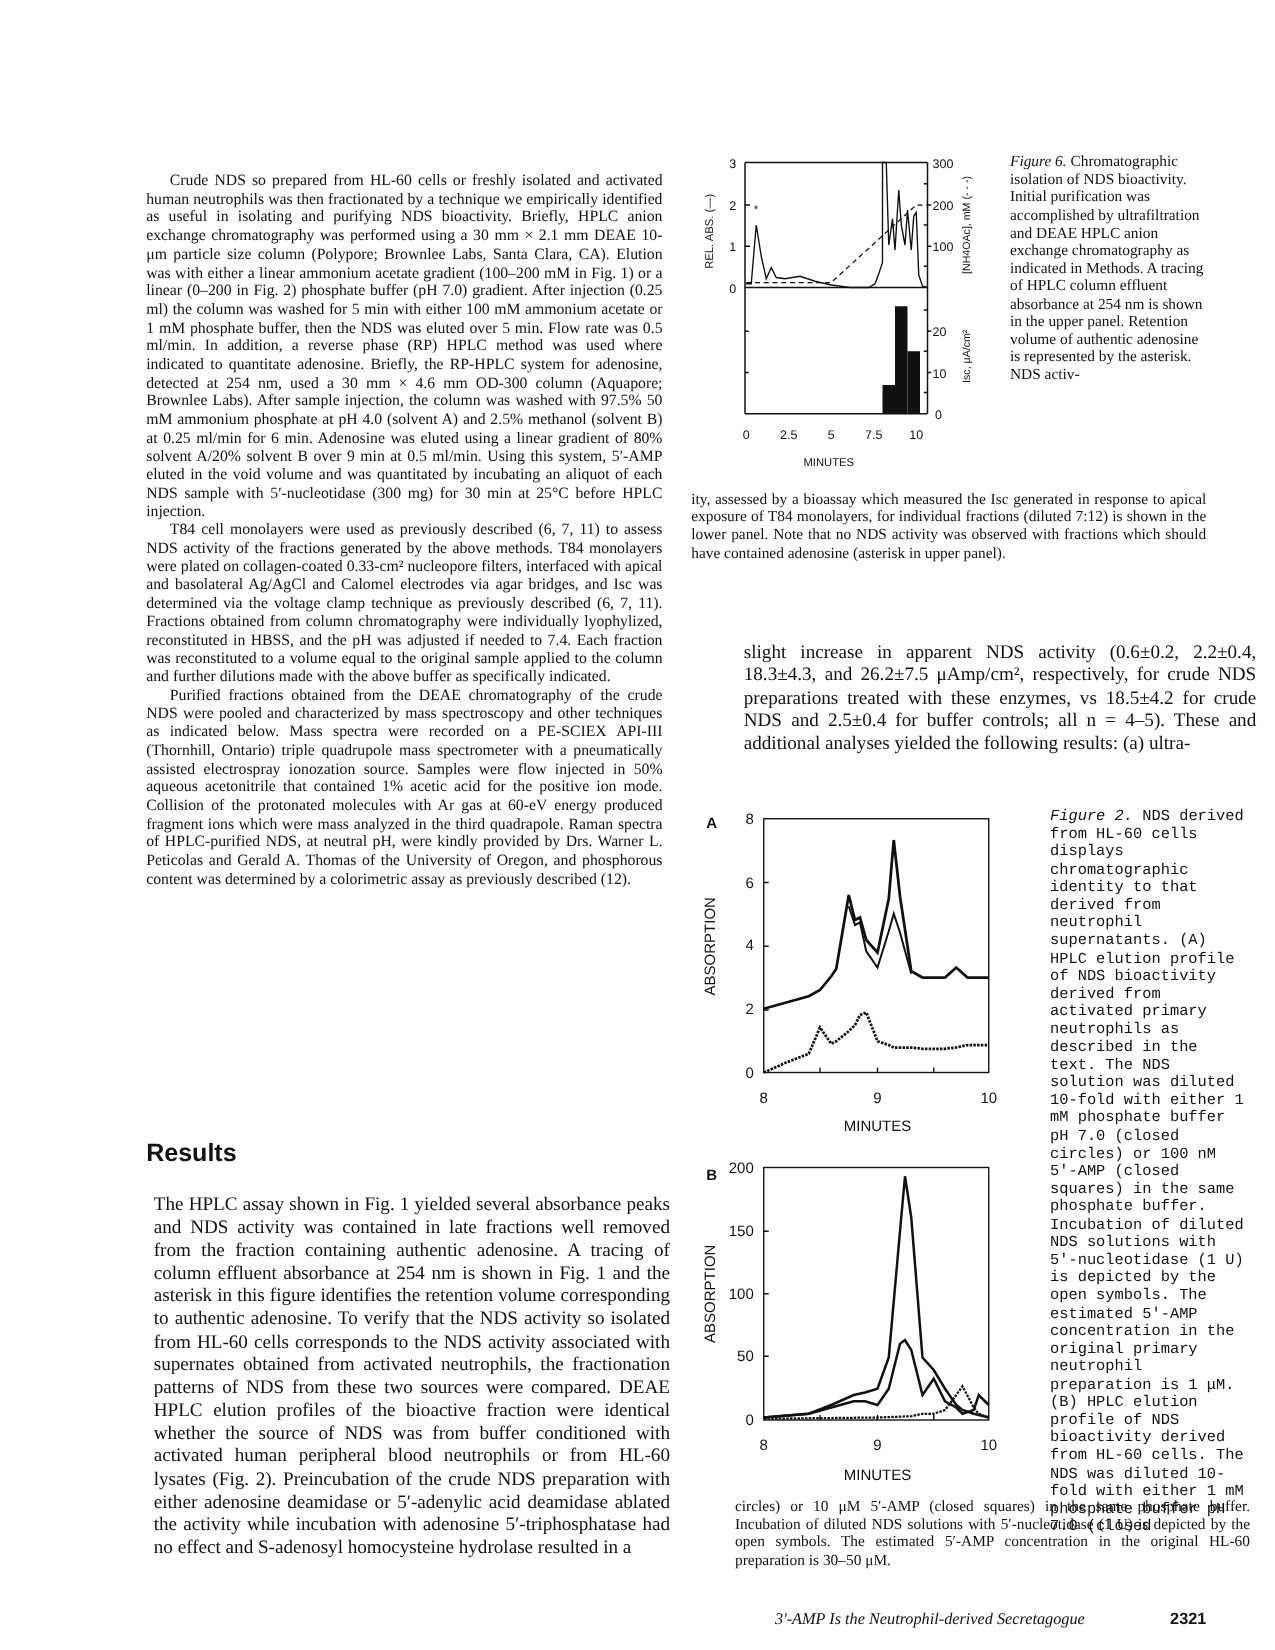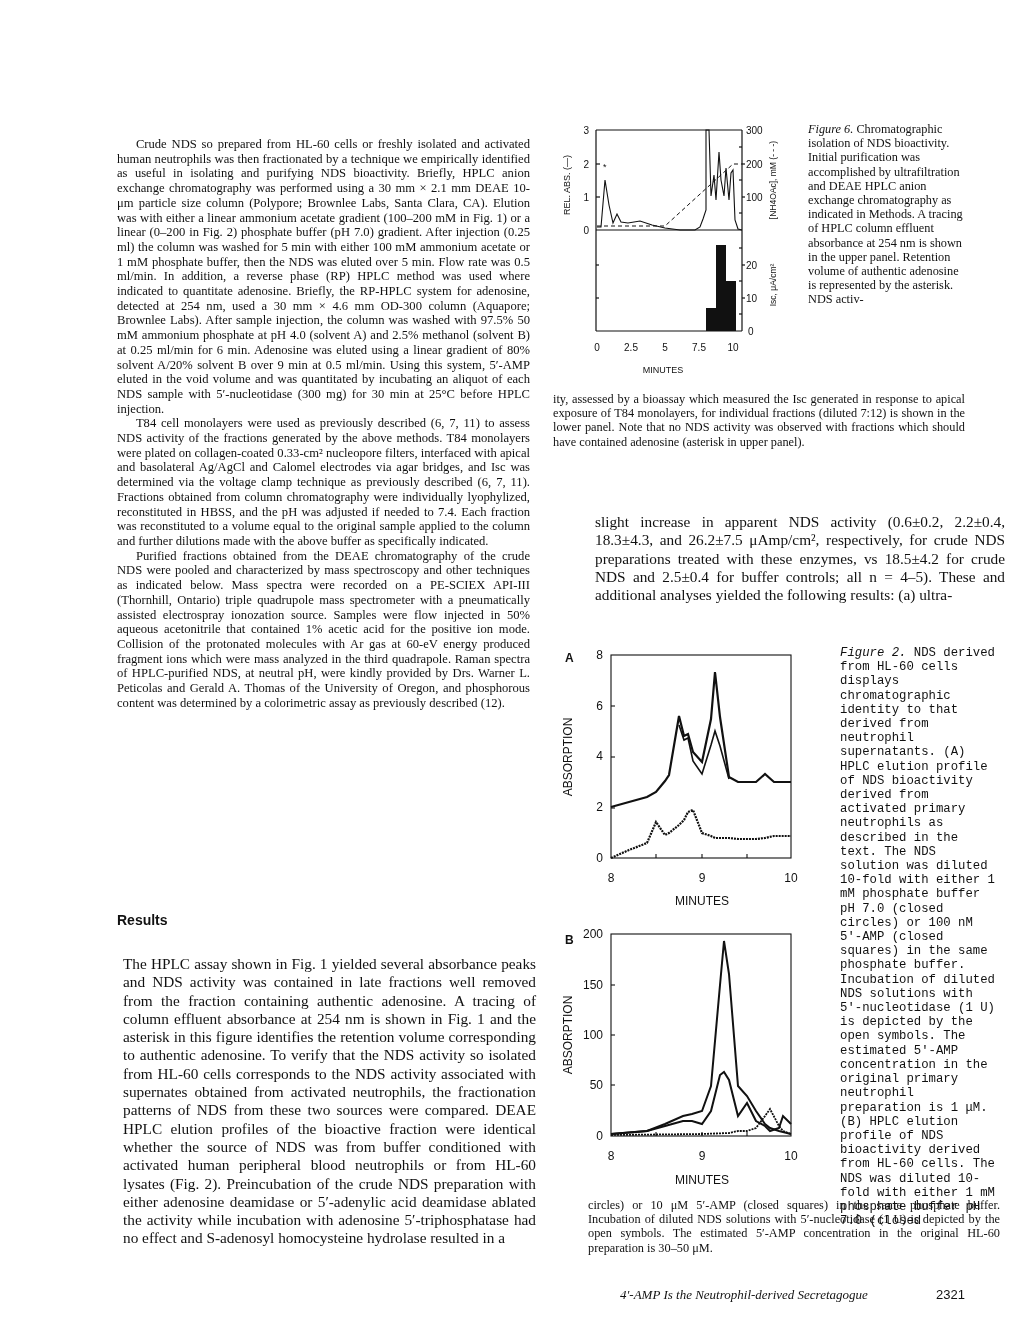--- a/index.html
+++ b/index.html
@@ -4,30 +4,30 @@
 <style>
   html, body { margin: 0; padding: 0; background: #ffffff; }
   body { width: 1020px; height: 1320px; position: relative; overflow: hidden;
          font-family: "Liberation Serif", serif; color: #111; }
   .col { position: absolute; font-size: 12.6px; line-height: 14.7px; text-align: justify; }
   .col p { margin: 0; text-indent: 1.5em; }
   .left { left: 117px; top: 137px; width: 413px; }
   .big { font-size: 15.3px; line-height: 18.3px; }
   .results-body { position: absolute; left: 123px; top: 955px; width: 413px; text-align: justify; }
   .results-head { position: absolute; left: 117px; top: 912px; font-family: "Liberation Sans", sans-serif;
-                  font-weight: bold; font-size: 14px; }
+                  font-weight: bold; font-size: 20px; }
   .right-body { position: absolute; left: 553px; top: 513px; width: 410px; text-align: justify; margin-left: 42px; }
   .caption { position: absolute; font-size: 12.3px; line-height: 14.2px; }
   .cap1 { left: 808px; top: 122px; width: 155px; }
   .cap1b { left: 553px; top: 392px; width: 412px; text-align: justify; }
   .cap2 { left: 840px; top: 646px; width: 162px; font-family: Liberation Mono, monospace; }
   .cap2b { left: 553px; top: 1198px; width: 412px; text-align: justify; margin-left: 35px; }
   .footer { position: absolute; top: 1287px; left: 620px; width: 345px; font-size: 13px; }
   .footer .title { font-style: italic; position: absolute; left: 0; }
-  .footer .pnum { position: absolute; right: 0; font-family: "Liberation Sans", sans-serif; font-weight: normal; }
+  .footer .pnum { position: absolute; right: 0; font-family: "Liberation Sans", sans-serif; font-weight: bold; }
   svg text { font-family: "Liberation Sans", sans-serif; fill: #111; }
 </style>
 </head>
 <body>
 
 <div class="col left">
   <p>Crude NDS so prepared from HL-60 cells or freshly isolated and activated human neutrophils was then fractionated by a technique we empirically identified as useful in isolating and purifying NDS bioactivity. Briefly, HPLC anion exchange chromatography was performed using a 30 mm × 2.1 mm DEAE 10-μm particle size column (Polypore; Brownlee Labs, Santa Clara, CA). Elution was with either a linear ammonium acetate gradient (100–200 mM in Fig. 1) or a linear (0–200 in Fig. 2) phosphate buffer (pH 7.0) gradient. After injection (0.25 ml) the column was washed for 5 min with either 100 mM ammonium acetate or 1 mM phosphate buffer, then the NDS was eluted over 5 min. Flow rate was 0.5 ml/min. In addition, a reverse phase (RP) HPLC method was used where indicated to quantitate adenosine. Briefly, the RP-HPLC system for adenosine, detected at 254 nm, used a 30 mm × 4.6 mm OD-300 column (Aquapore; Brownlee Labs). After sample injection, the column was washed with 97.5% 50 mM ammonium phosphate at pH 4.0 (solvent A) and 2.5% methanol (solvent B) at 0.25 ml/min for 6 min. Adenosine was eluted using a linear gradient of 80% solvent A/20% solvent B over 9 min at 0.5 ml/min. Using this system, 5′-AMP eluted in the void volume and was quantitated by incubating an aliquot of each NDS sample with 5′-nucleotidase (300 mg) for 30 min at 25°C before HPLC injection.</p>
   <p>T84 cell monolayers were used as previously described (6, 7, 11) to assess NDS activity of the fractions generated by the above methods. T84 monolayers were plated on collagen-coated 0.33-cm² nucleopore filters, interfaced with apical and basolateral Ag/AgCl and Calomel electrodes via agar bridges, and Isc was determined via the voltage clamp technique as previously described (6, 7, 11). Fractions obtained from column chromatography were individually lyophylized, reconstituted in HBSS, and the pH was adjusted if needed to 7.4. Each fraction was reconstituted to a volume equal to the original sample applied to the column and further dilutions made with the above buffer as specifically indicated.</p>
   <p>Purified fractions obtained from the DEAE chromatography of the crude NDS were pooled and characterized by mass spectroscopy and other techniques as indicated below. Mass spectra were recorded on a PE-SCIEX API-III (Thornhill, Ontario) triple quadrupole mass spectrometer with a pneumatically assisted electrospray ionozation source. Samples were flow injected in 50% aqueous acetonitrile that contained 1% acetic acid for the positive ion mode. Collision of the protonated molecules with Ar gas at 60-eV energy produced fragment ions which were mass analyzed in the third quadrapole. Raman spectra of HPLC-purified NDS, at neutral pH, were kindly provided by Drs. Warner L. Peticolas and Gerald A. Thomas of the University of Oregon, and phosphorous content was determined by a colorimetric assay as previously described (12).</p>
 </div>
@@ -177,15 +177,15 @@
   <text transform="translate(572,1035) rotate(-90)" font-size="12" text-anchor="middle">ABSORPTION</text>
 </svg>
 
 <div class="caption cap2">
   <i>Figure 2.</i>
   <span>NDS derived from HL-60 cells displays chromatographic identity to that derived from neutrophil supernatants. (A) HPLC elution profile of NDS bioactivity derived from activated primary neutrophils as described in the text. The NDS solution was diluted 10-fold with either 1 mM phosphate buffer pH 7.0 (closed circles) or 100 nM 5′-AMP (closed squares) in the same phosphate buffer. Incubation of diluted NDS solutions with 5′-nucleotidase (1 U) is depicted by the open symbols. The estimated 5′-AMP concentration in the original primary neutrophil preparation is 1 μM. (B) HPLC elution profile of NDS bioactivity derived from HL-60 cells. The NDS was diluted 10-fold with either 1 mM phosphate buffer pH 7.0 (closed</span>
 </div>
 <div class="caption cap2b">circles) or 10 μM 5′-AMP (closed squares) in the same phosphate buffer. Incubation of diluted NDS solutions with 5′-nucleotidase (1 U) is depicted by the open symbols. The estimated 5′-AMP concentration in the original HL-60 preparation is 30–50 μM.</div>
 
 <div class="footer">
-  <span class="title">4′-AMP Is the Neutrophil-derived Secretagogue</span>
+  <span class="title">3′-AMP Is the Neutrophil-derived Secretagogue</span>
   <span class="pnum">2321</span>
 </div>
 
 </body></html>

